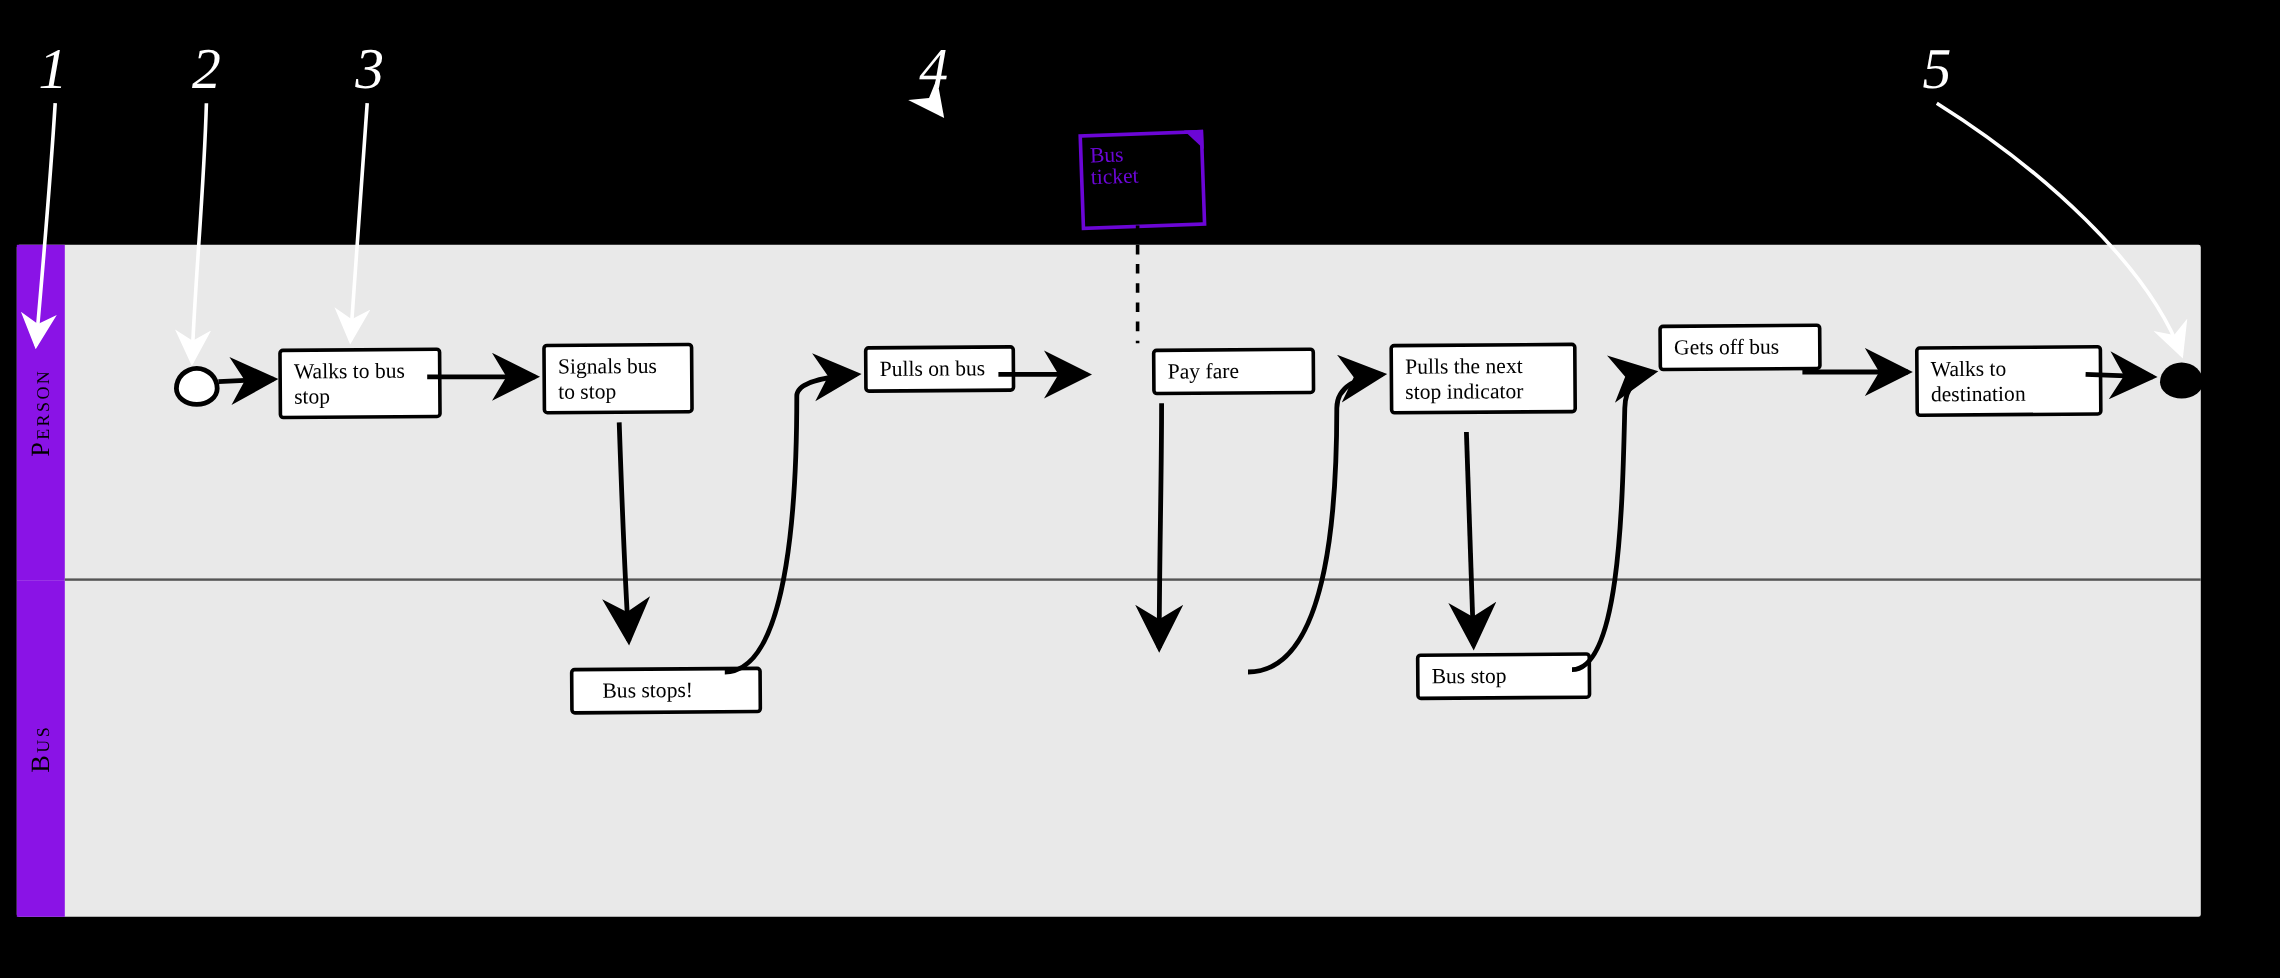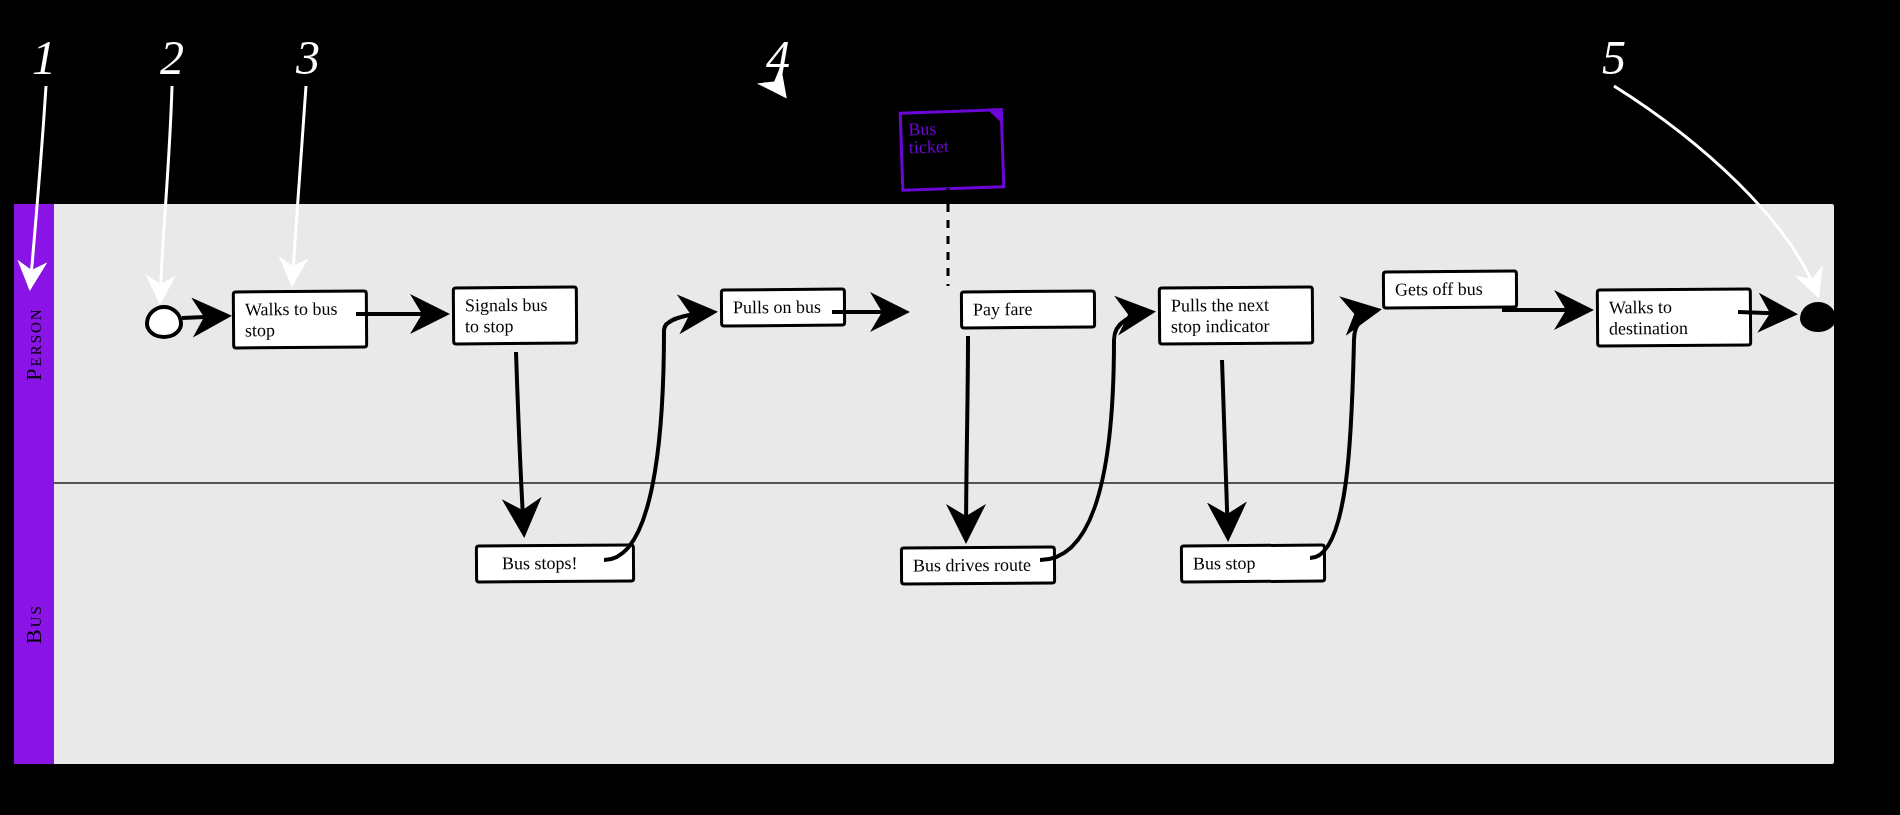--- a/index.html
+++ b/index.html
@@ -146,24 +146,23 @@
     <div class="lanebar bot">
       <span>Bus</span>
     </div>
     <div class="lanedivider"></div>
   </div>
 
   <div class="startnode" style="left:145px; top:305px;"></div>
 
   <div class="box" style="left:232px; top:290px; width:110px;">Walks to bus stop</div>
   <div class="box" style="left:452px; top:286px; width:100px;">Signals bus to stop</div>
-  <div class="box" style="left:475px; top:544px; width:120px;padding-left:24px;">Bus stops!</div>
+  <div class="box" style="left:475px; top:556px; width:120px;padding-left:24px;">Bus stops!</div>
   <div class="box" style="left:720px; top:288px; width:100px;">Pulls on bus</div>
   <div class="box" style="left:912px; top:290px; width:110px;margin-left:48px;">Pay fare</div>
-  <div class="box" style="left:900px; top:546px; width:130px;">Bus drives route</div>
   <div class="box" style="left:1158px; top:286px; width:130px;">Pulls the next stop indicator</div>
   <div class="box" style="left:1180px; top:544px; width:120px;">Bus stop</div>
   <div class="box" style="left:1382px; top:270px; width:110px;">Gets off bus</div>
   <div class="box" style="left:1596px; top:288px; width:130px;">Walks to destination</div>
 
   <div class="endnode" style="left:1800px; top:302px;"></div>
 
   <svg class="arrow-svg">
     <defs>
       <marker id="ah" markerWidth="12" markerHeight="12" refX="9" refY="5" orient="auto">

